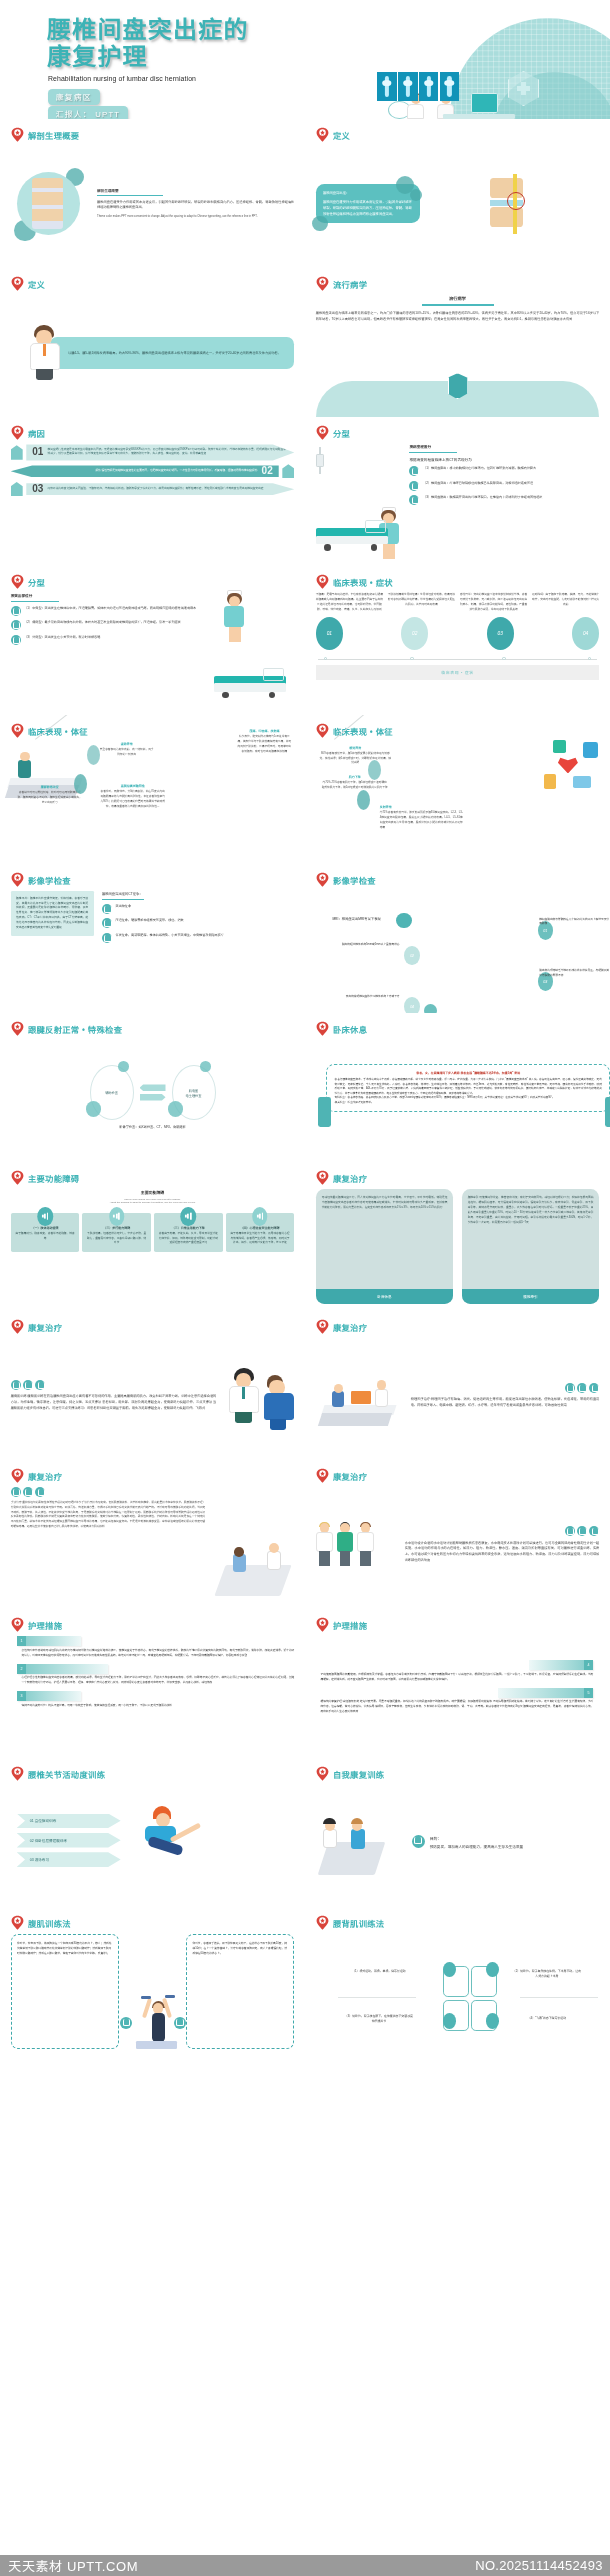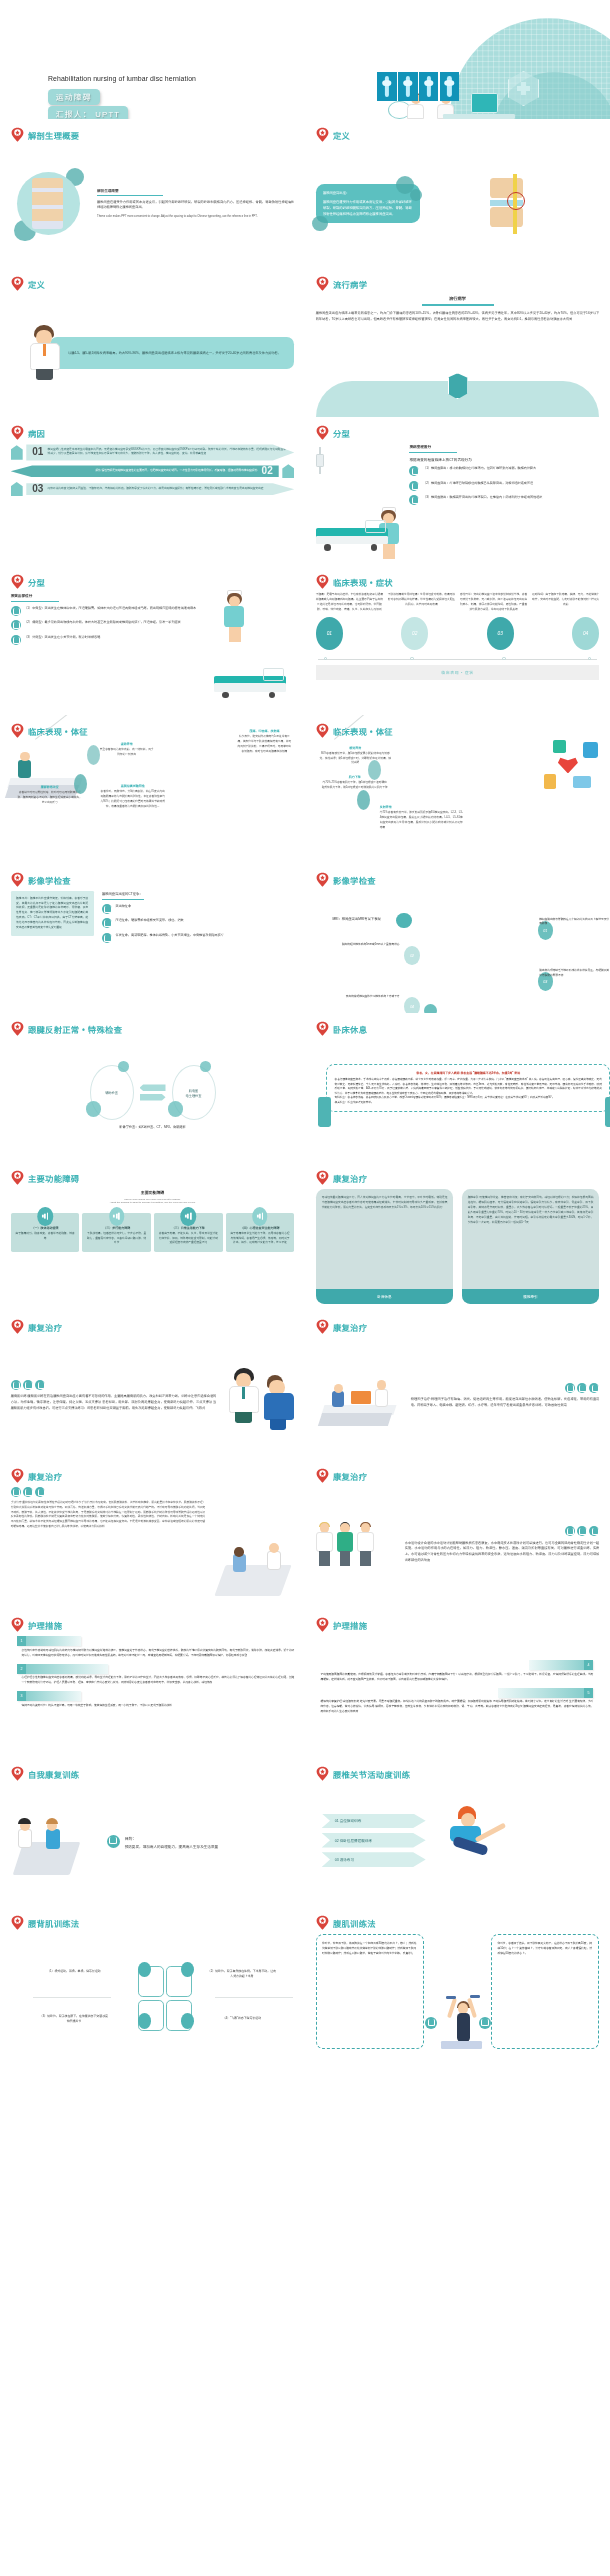--- a/index.html
+++ b/index.html
@@ -325,22 +325,26 @@
         <div class="xray"></div>
       </div>
       <div class="hexa">
         <span class="cross">
             <i></i>
             <i></i>
           </span>
       </div>
     </div>
 
+    <h1 class="cover-title">
+      <span>腰椎间盘突出症的</span>
+      <span class="l2">康复护理</span>
+    </h1>
     <div class="cover-sub">Rehabilitation nursing of lumbar disc herniation</div>
-    <div class="cover-tag t1">运动障碍</div>
+    <div class="cover-tag t1">康复病区</div>
     <div class="cover-tag t2">汇报人： UPTT</div>
   </section>
 
   <div class="grid">
 
     <div class="slide">
       <div class="slide-inner">
         <div class="sec-head">
           <span class="pin">
             <svg width="13" height="15.5" viewBox="0 0 22 26">
@@ -1110,20 +1114,49 @@
     <div class="slide">
       <div class="slide-inner">
         <div class="sec-head">
           <span class="pin">
             <svg width="13" height="15.5" viewBox="0 0 22 26">
                 <path d="M11 25C5 18 1 14 1 9.5 1 4.8 5 1 11 1s10 3.8 10 8.5C21 14 17 18 11 25z" fill="#d9443b"></path>
                 <circle cx="11" cy="9" r="5.5" fill="#fff"></circle>
                 <path d="M11 5.5l1.2 2.4 2.6.4-1.9 1.9.5 2.6L11 11.6 8.6 12.8l.5-2.6-1.9-1.9 2.6-.4z" fill="#d9443b"></path>
               </svg>
           </span>
+          <span class="sec-title">腰椎关节活动度训练</span>
+        </div>
+        <div class="body-area" style="display:flex;gap:6px;align-items:center;">
+          <div style="width:110px;padding-left:6px;">
+            <div class="arrow-chip">01 立位摆动训练</div>
+            <div class="arrow-chip">02 仰卧位屈膝屈髋训练</div>
+            <div class="arrow-chip">03 游泳练习</div>
+          </div>
+          <div style="flex:1;position:relative;height:78px;">
+            <span style="position:absolute;left:26px;top:2.4px;width:18px;height:13px;border-radius:9px 9px 0 0;background:#e8622a;"></span>
+            <span style="position:absolute;left:29px;top:9.5px;width:14.3px;height:14.3px;border-radius:50%;background:#f7cfa8;"></span>
+            <span style="position:absolute;left:18px;top:22.7px;width:31px;height:15.5px;background:#2fa8d8;border-radius:4.8px;"></span>
+            <span style="position:absolute;left:42px;top:26px;width:33px;height:5.4px;background:#f7cfa8;border-radius:3px;transform:rotate(-28deg);"></span>
+            <span style="position:absolute;left:21.5px;top:37px;width:35px;height:9.5px;background:#2b4e87;border-radius:4.2px;transform:rotate(18deg);"></span>
+          </div>
+        </div>
+      </div>
+    </div>
+
+    <div class="slide">
+      <div class="slide-inner">
+        <div class="sec-head">
+          <span class="pin">
+            <svg width="13" height="15.5" viewBox="0 0 22 26">
+                <path d="M11 25C5 18 1 14 1 9.5 1 4.8 5 1 11 1s10 3.8 10 8.5C21 14 17 18 11 25z" fill="#d9443b"></path>
+                <circle cx="11" cy="9" r="5.5" fill="#fff"></circle>
+                <path d="M11 5.5l1.2 2.4 2.6.4-1.9 1.9.5 2.6L11 11.6 8.6 12.8l.5-2.6-1.9-1.9 2.6-.4z" fill="#d9443b"></path>
+              </svg>
+          </span>
           <span class="sec-title">自我康复训练</span>
         </div>
         <div class="body-area" style="display:flex;gap:7.2px;align-items:center;">
           <div style="width:89px;position:relative;height:72px;">
             <span style="position:absolute;left:7.2px;bottom:3.6px;width:57px;height:33px;background:#dfe4ea;transform:skewX(-18deg);border-radius:1.8px;"></span>
             <span style="position:absolute;left:7.2px;bottom:31px;width:14.3px;height:19px;background:#fff;border:0.6px solid #dcdcdc;border-radius:3px;"></span>
             <span style="position:absolute;left:9px;bottom:48px;width:10px;height:10px;border-radius:50%;background:#f7cfa8;"></span>
             <span style="position:absolute;left:7.8px;bottom:55px;width:12.5px;height:5.4px;border-radius:6px 6px 0 0;background:#2b2b2b;"></span>
             <span style="position:absolute;left:35px;bottom:30px;width:14.3px;height:20px;background:#3aa5d6;border-radius:3px;"></span>
             <span style="position:absolute;left:36px;bottom:48px;width:10px;height:10px;border-radius:50%;background:#f7cfa8;"></span>
@@ -1143,35 +1176,37 @@
     <div class="slide">
       <div class="slide-inner">
         <div class="sec-head">
           <span class="pin">
             <svg width="13" height="15.5" viewBox="0 0 22 26">
                 <path d="M11 25C5 18 1 14 1 9.5 1 4.8 5 1 11 1s10 3.8 10 8.5C21 14 17 18 11 25z" fill="#d9443b"></path>
                 <circle cx="11" cy="9" r="5.5" fill="#fff"></circle>
                 <path d="M11 5.5l1.2 2.4 2.6.4-1.9 1.9.5 2.6L11 11.6 8.6 12.8l.5-2.6-1.9-1.9 2.6-.4z" fill="#d9443b"></path>
               </svg>
           </span>
-          <span class="sec-title">腰椎关节活动度训练</span>
-        </div>
-        <div class="body-area" style="display:flex;gap:6px;align-items:center;">
-          <div style="width:110px;padding-left:6px;">
-            <div class="arrow-chip">01 立位摆动训练</div>
-            <div class="arrow-chip">02 仰卧位屈膝屈髋训练</div>
-            <div class="arrow-chip">03 游泳练习</div>
-          </div>
-          <div style="flex:1;position:relative;height:78px;">
-            <span style="position:absolute;left:26px;top:2.4px;width:18px;height:13px;border-radius:9px 9px 0 0;background:#e8622a;"></span>
-            <span style="position:absolute;left:29px;top:9.5px;width:14.3px;height:14.3px;border-radius:50%;background:#f7cfa8;"></span>
-            <span style="position:absolute;left:18px;top:22.7px;width:31px;height:15.5px;background:#2fa8d8;border-radius:4.8px;"></span>
-            <span style="position:absolute;left:42px;top:26px;width:33px;height:5.4px;background:#f7cfa8;border-radius:3px;transform:rotate(-28deg);"></span>
-            <span style="position:absolute;left:21.5px;top:37px;width:35px;height:9.5px;background:#2b4e87;border-radius:4.2px;transform:rotate(18deg);"></span>
-          </div>
+          <span class="sec-title">腹肌训练法</span>
+        </div>
+        <div class="body-area" style="display:flex;gap:3.6px;align-items:stretch;">
+          <div class="rr-box" style="flex:1;font-size:2.7px;line-height:5px;">仰卧位，伸直双下肢，将双脚放在一个和床面成30度角的平台上，静止；然后轮流做单侧下肢屈膝屈髋动作及轮流做单侧下肢的伸膝屈髋动作；然后做双下肢同时伸膝屈髋动作；然后在屈膝屈髋位，做躯干由仰卧位向坐位训练，反复进行</div>
+          <div class="stand-art" style="flex:0 0 60px;align-self:flex-end;">
+            <span class="sa-hair"></span>
+              <span class="sa-head"></span>
+              <span class="sa-body"></span>
+              <span class="sa-platform"></span>
+            <span class="sa-arm" style="left:22.7px;bottom:31px;transform:rotate(18deg);"></span>
+            <span class="sa-arm" style="left:42px;bottom:31px;transform:rotate(-18deg);"></span>
+            <span class="db" style="left:18px;bottom:50px;"></span>
+            <span class="db" style="left:42px;bottom:51px;"></span>
+            <span class="bicon" style="position:absolute;left:-2.4px;bottom:20px;width:12px;height:12px;"></span>
+            <span class="bicon" style="position:absolute;right:-3.6px;bottom:20px;width:12px;height:12px;"></span>
+          </div>
+          <div class="rr-box" style="flex:1;font-size:2.7px;line-height:5px;">仰卧位，患者双手抱头，双下肢伸展足尖向下，在此状态下双下肢抬高10度，持续10秒；在上一个姿势基础上，治疗师将患者双脚固定，病人上身缓慢抬起，然后停在60度角的状态上。</div>
         </div>
       </div>
     </div>
 
     <div class="slide">
       <div class="slide-inner">
         <div class="sec-head">
           <span class="pin">
             <svg width="13" height="15.5" viewBox="0 0 22 26">
                 <path d="M11 25C5 18 1 14 1 9.5 1 4.8 5 1 11 1s10 3.8 10 8.5C21 14 17 18 11 25z" fill="#d9443b"></path>
@@ -1193,48 +1228,21 @@
           <div class="qtxt" style="left:18px;top:10.7px;">（1）桥式运动，双桥、单桥，做等长运动</div>
           <div class="qtxt" style="left:186px;top:10.7px;">（2）俯卧位，双手自然放在体侧，下半身不动，让病人努力抬起上半身</div>
           <div class="qtxt" style="left:18px;top:56px;">（3）俯卧位，双手放在额下，在伸腰状态下交替过度伸展髋关节</div>
           <div class="qtxt" style="left:186px;top:58px;">（4）"飞燕"状态下做等长运动</div>
           <span style="position:absolute;left:12px;top:39px;width:78px;height:0.6px;background:#e0e4e4;"></span>
           <span style="position:absolute;right:12px;top:39px;width:78px;height:0.6px;background:#e0e4e4;"></span>
         </div>
       </div>
     </div>
 
-    <div class="slide">
-      <div class="slide-inner">
-        <div class="sec-head">
-          <span class="pin">
-            <svg width="13" height="15.5" viewBox="0 0 22 26">
-                <path d="M11 25C5 18 1 14 1 9.5 1 4.8 5 1 11 1s10 3.8 10 8.5C21 14 17 18 11 25z" fill="#d9443b"></path>
-                <circle cx="11" cy="9" r="5.5" fill="#fff"></circle>
-                <path d="M11 5.5l1.2 2.4 2.6.4-1.9 1.9.5 2.6L11 11.6 8.6 12.8l.5-2.6-1.9-1.9 2.6-.4z" fill="#d9443b"></path>
-              </svg>
-          </span>
-          <span class="sec-title">腹肌训练法</span>
-        </div>
-        <div class="body-area" style="display:flex;gap:3.6px;align-items:stretch;">
-          <div class="rr-box" style="flex:1;font-size:2.7px;line-height:5px;">仰卧位，伸直双下肢，将双脚放在一个和床面成30度角的平台上，静止；然后轮流做单侧下肢屈膝屈髋动作及轮流做单侧下肢的伸膝屈髋动作；然后做双下肢同时伸膝屈髋动作；然后在屈膝屈髋位，做躯干由仰卧位向坐位训练，反复进行</div>
-          <div class="stand-art" style="flex:0 0 60px;align-self:flex-end;">
-            <span class="sa-hair"></span>
-              <span class="sa-head"></span>
-              <span class="sa-body"></span>
-              <span class="sa-platform"></span>
-            <span class="sa-arm" style="left:22.7px;bottom:31px;transform:rotate(18deg);"></span>
-            <span class="sa-arm" style="left:42px;bottom:31px;transform:rotate(-18deg);"></span>
-            <span class="db" style="left:18px;bottom:50px;"></span>
-            <span class="db" style="left:42px;bottom:51px;"></span>
-            <span class="bicon" style="position:absolute;left:-2.4px;bottom:20px;width:12px;height:12px;"></span>
-            <span class="bicon" style="position:absolute;right:-3.6px;bottom:20px;width:12px;height:12px;"></span>
-          </div>
-          <div class="rr-box" style="flex:1;font-size:2.7px;line-height:5px;">仰卧位，患者双手抱头，双下肢伸展足尖向下，在此状态下双下肢抬高10度，持续10秒；在上一个姿势基础上，治疗师将患者双脚固定，病人上身缓慢抬起，然后停在60度角的状态上。</div>
-        </div>
-      </div>
-    </div>
-
   </div>
 
+  <div class="footer">
+    <span class="fl">天天素材 UPTT.COM</span>
+    <span class="fr">NO.20251114452493</span>
+  </div>
 
 </div>
 
 
 </body></html>

